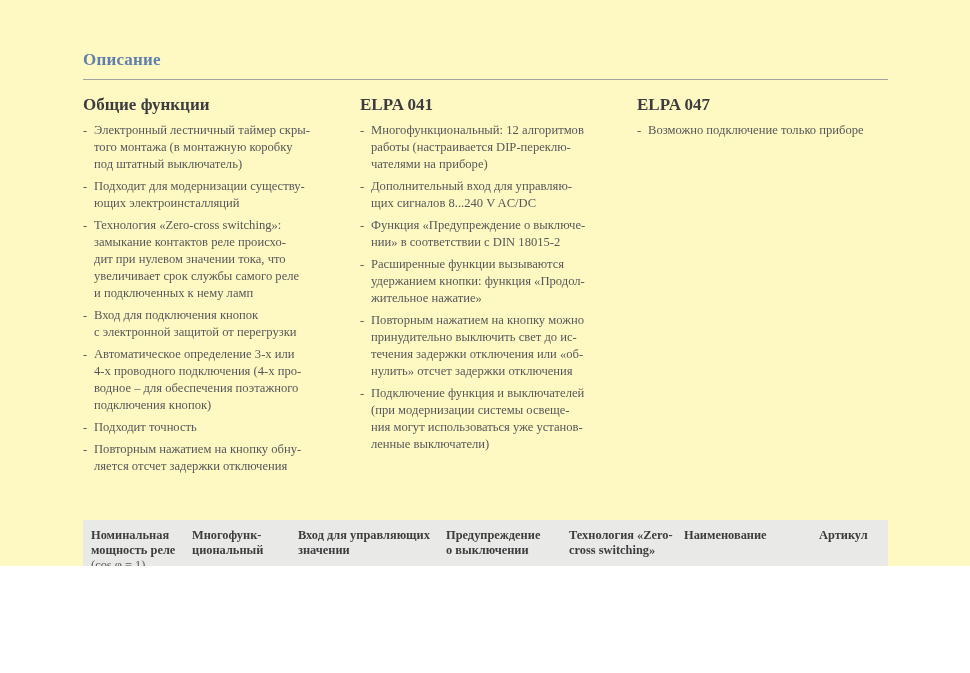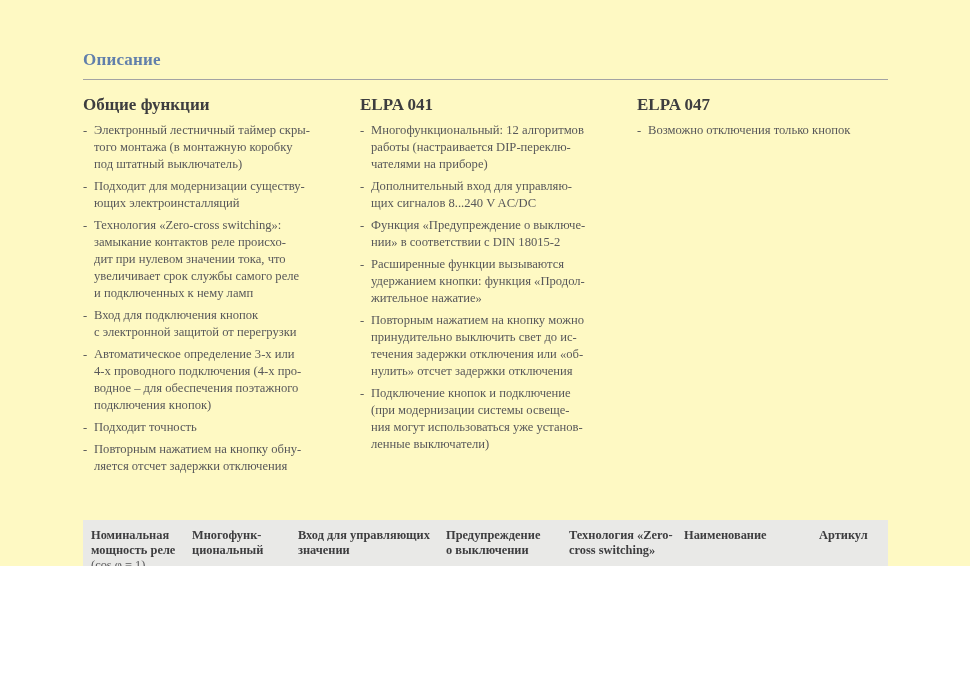--- a/index.html
+++ b/index.html
@@ -142,34 +142,34 @@
             </li>
           <li class="bullet">
               <span class="bullet-dash">-</span>
               <span class="bullet-text">Повторным нажатием на кнопку можно
 принудительно выключить свет до ис-
 течения задержки отключения или «об-
 нулить» отсчет задержки отключения</span>
             </li>
           <li class="bullet">
               <span class="bullet-dash">-</span>
-              <span class="bullet-text">Подключение кнопок и подключение
+              <span class="bullet-text">Подключение функция и выключателей
 (при модернизации системы освеще-
 ния могут использоваться уже установ-
 ленные выключатели)</span>
             </li>
         </ul>
       </div>
 
       <div class="desc-col col-3">
         <h3 class="col-heading">ELPA 047</h3>
         <ul class="bullets">
           <li class="bullet">
               <span class="bullet-dash">-</span>
-              <span class="bullet-text">Возможно отключения только кнопок</span>
+              <span class="bullet-text">Возможно подключение только приборе</span>
             </li>
         </ul>
       </div>
 
     </div>
 
     <div class="selection-section">
 
       <table class="device-table">
         <colgroup>

